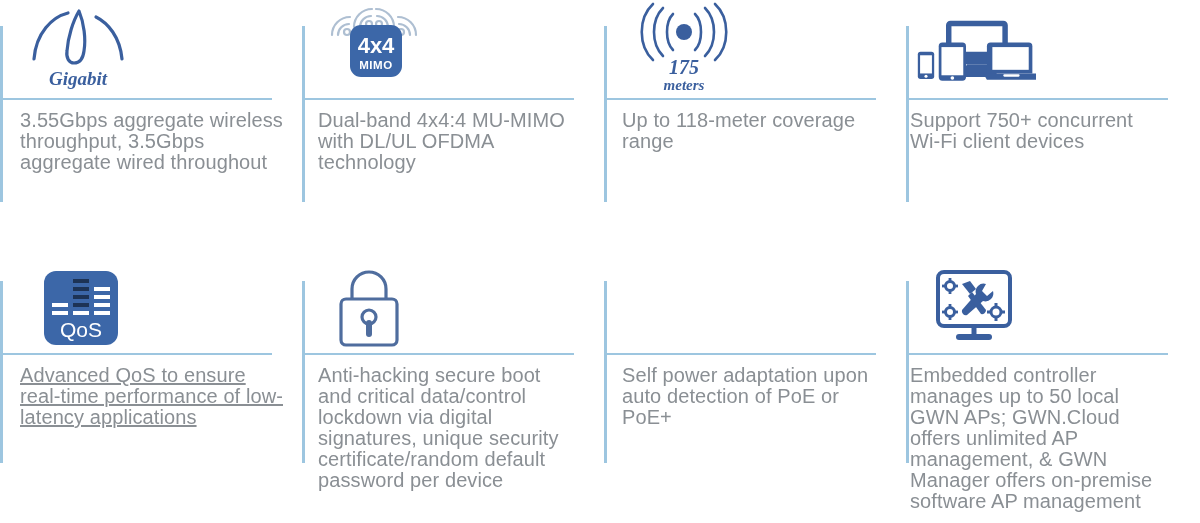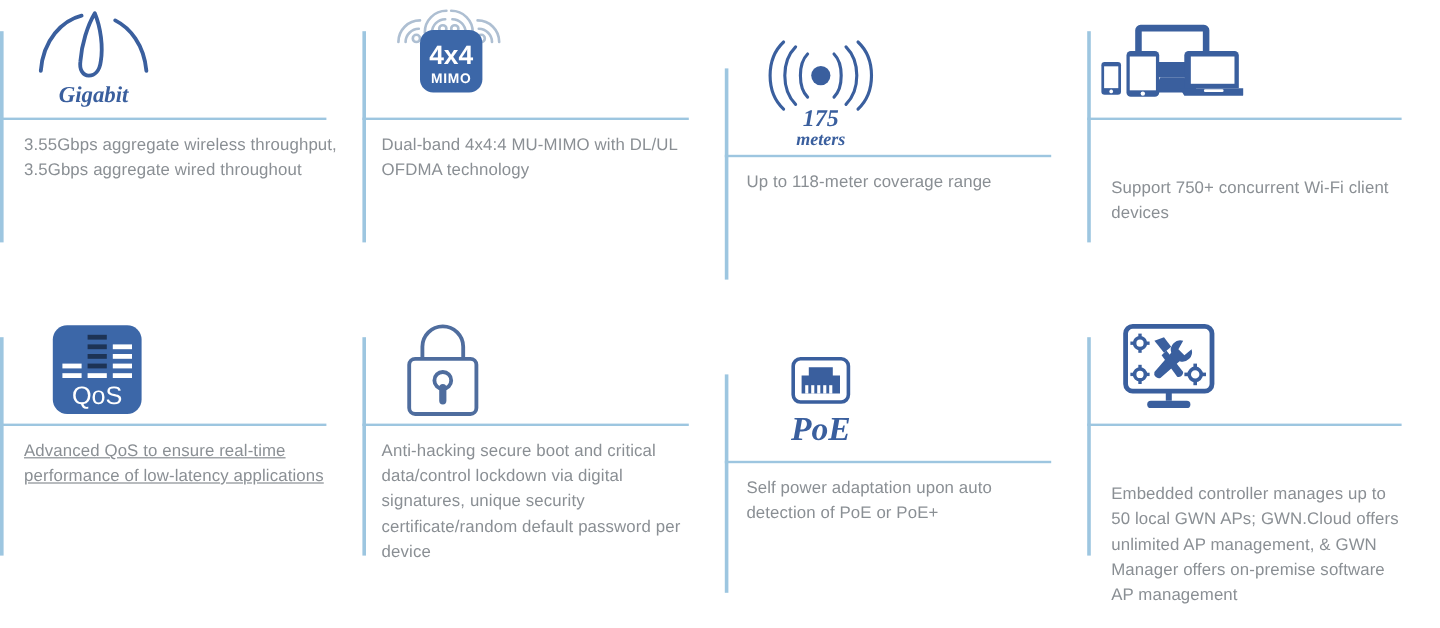--- a/index.html
+++ b/index.html
@@ -28,21 +28,21 @@
   .row-bottom { top: 261px; height: 262px; }
 
   .cell {
     position: relative;
     width: 312px;
     height: 100%;
     box-sizing: border-box;
   }
   .cell.c0 { margin-left: 0px; }
   .cell.c1 { margin-left: 8px; }
-  .cell.c2 { margin-left: 8px; margin-top: 31px; }
+  .cell.c2 { margin-left: 8px; }
   .cell.c3 { margin-left: 8px; }
 
   
   .vrule {
     position: absolute;
     left: 0;
     top: 26px;
     width: 3px;
     height: 176px;
     background: #9dc6e0;
@@ -83,30 +83,30 @@
   .cell.c1 .icon-wrap { left: 12px; }
   .cell.c2 .icon-wrap { left: 20px; }
   .cell.c3 .icon-wrap { left: 10px; }
 
   .desc {
     position: absolute;
     left: 20px;
     top: 110px;
     width: 268px;
     color: #8a8f94;
-    font-size: 14px;
+    font-size: 20px;
     line-height: 21px;
     letter-spacing: 0.1px;
   }
   .row-bottom .desc {
     top: 104px;
   }
   .cell.c1 .desc { left: 16px; width: 252px; }
   .cell.c2 .desc { left: 18px; width: 256px; }
-  .cell.c3 .desc { left: 20px; width: 244px; margin-top: 36px; }
+  .cell.c3 .desc { left: 4px; width: 244px; }
   .row-bottom .cell.c0 .desc { left: 20px; width: 264px; text-decoration: underline; }
 
   svg { display: block; }
 </style>
 </head>
 <body>
 
 <div class="board">
 
   <div class="row row-top">
@@ -247,34 +247,20 @@
             <path d="M41 58 v11" stroke-linecap="round" stroke-width="6"></path>
           </g>
         </svg>
       </div>
       <div class="desc">Anti-hacking secure boot and critical data/control lockdown via digital signatures, unique security certificate/random default password per device</div>
     </div>
 
     <div class="cell c2">
       <div class="vrule"></div>
       <div class="hrule"></div>
-      <div class="icon-wrap">
-        <svg width="100" height="88" viewBox="0 0 100 88">
-          <rect x="27" y="4" width="46" height="36" rx="6" fill="none" stroke="#3a5f9e" stroke-width="3"></rect>
-          <path d="M40 11 h20 v7 h6 v15 h-32 v-15 h6 z" fill="#3a5f9e"></path>
-          <g fill="#ffffff">
-            <rect x="37" y="26" width="2.6" height="7"></rect>
-            <rect x="42" y="26" width="2.6" height="7"></rect>
-            <rect x="47" y="26" width="2.6" height="7"></rect>
-            <rect x="52" y="26" width="2.6" height="7"></rect>
-            <rect x="57" y="26" width="2.6" height="7"></rect>
-          </g>
-          <text x="50" y="72" text-anchor="middle" font-family="Liberation Serif, serif" font-size="28" font-weight="bold" font-style="italic" fill="#3a5f9e">PoE</text>
-        </svg>
-      </div>
       <div class="desc">Self power adaptation upon auto detection of PoE or PoE+</div>
     </div>
 
     <div class="cell c3">
       <div class="vrule"></div>
       <div class="hrule"></div>
       <div class="icon-wrap">
         <svg width="96" height="84" viewBox="0 0 96 84">
           <rect x="10" y="6" width="72" height="54" rx="6" fill="none" stroke="#3a5f9e" stroke-width="4"></rect>
           <path d="M46 60 v8" stroke="#3a5f9e" stroke-width="5"></path>

